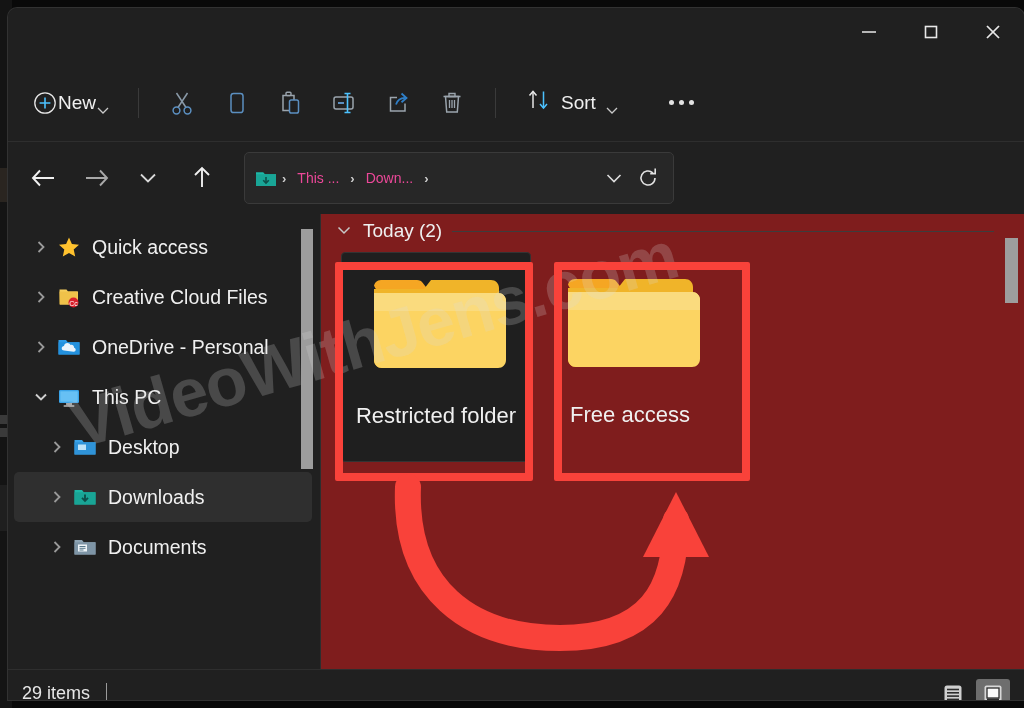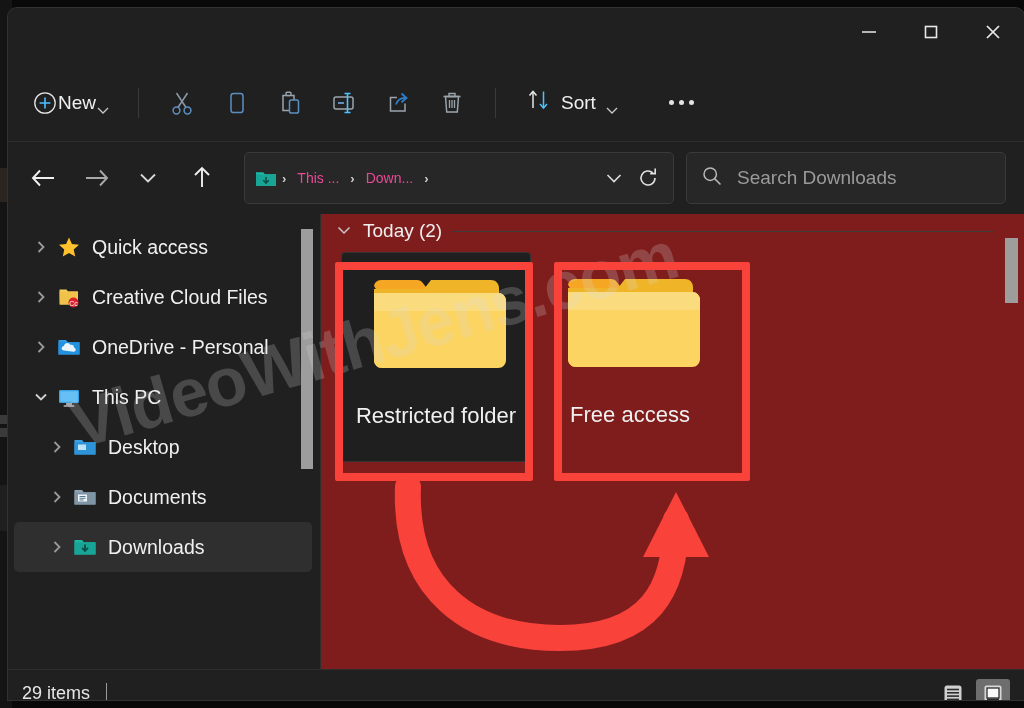--- a/index.html
+++ b/index.html
@@ -344,29 +344,20 @@
             </svg>
         </span>
         <span class="addr-btn">
           <svg width="22" height="22" viewBox="0 0 22 22">
             <path d="M18 11a7 7 0 1 1-2.2-5.1" fill="none" stroke="#e2e2e2" stroke-width="1.6"></path>
             <polyline points="18.2,1.6 18.2,6.6 13.2,6.6" fill="none" stroke="#e2e2e2" stroke-width="1.6"></polyline>
           </svg>
         </span>
       </div>
 
-      <div class="searchbox">
-        <span>
-          <svg width="22" height="22" viewBox="0 0 22 22">
-            <circle cx="9.2" cy="9.2" r="6.2" fill="none" stroke="#b8b8b8" stroke-width="1.5"></circle>
-            <line x1="13.6" y1="13.6" x2="19.5" y2="19.5" stroke="#b8b8b8" stroke-width="1.5"></line>
-          </svg>
-        </span>
-        <span class="ph">Search Downloads</span>
-      </div>
     </div>
 
     <div class="body">
 
       <div class="sidebar">
 
         <div class="nav-item">
           <span class="exp">
             <svg width="12" height="16" viewBox="0 0 12 16">
                 <polyline points="3.5,3 8.5,8 3.5,13" fill="none" stroke="#9a9a9a" stroke-width="1.8"></polyline>
@@ -437,56 +428,56 @@
               </svg>
           </span>
           <span class="ni-ico">
             <svg width="24" height="24" viewBox="0 0 24 24">
               <path d="M1.5 5h7.5l1.8 2.3H22.5V19.5h-21z" fill="#3aa3e8"></path>
               <path d="M1.5 7.3h21V19.5h-21z" fill="#2f93d8"></path>
               <rect x="5" y="9.5" width="8" height="5.5" fill="#bfe3f8"></rect>
             </svg>
           </span>
           <span class="ni-lbl">Desktop</span>
+        </div>
+
+        <div class="nav-item lvl2 sel">
+          <span class="exp">
+            <svg width="12" height="16" viewBox="0 0 12 16">
+                <polyline points="3.5,3 8.5,8 3.5,13" fill="none" stroke="#9a9a9a" stroke-width="1.8"></polyline>
+              </svg>
+          </span>
+          <span class="ni-ico">
+            <svg width="24" height="24" viewBox="0 0 24 24">
+              <path d="M1.5 5h7.5l1.8 2.3H22.5V19.5h-21z" fill="#1db7a6"></path>
+              <path d="M1.5 7.3h21V19.5h-21z" fill="#19a596"></path>
+              <line x1="12" y1="9.5" x2="12" y2="15.5" stroke="#0d4f4a" stroke-width="1.9"></line>
+              <polyline points="9,12.8 12,15.8 15,12.8" fill="none" stroke="#0d4f4a" stroke-width="1.9"></polyline>
+            </svg>
+          </span>
+          <span class="ni-lbl">Downloads</span>
         </div>
 
         <div class="nav-item lvl2">
           <span class="exp">
             <svg width="12" height="16" viewBox="0 0 12 16">
                 <polyline points="3.5,3 8.5,8 3.5,13" fill="none" stroke="#9a9a9a" stroke-width="1.8"></polyline>
               </svg>
           </span>
           <span class="ni-ico">
             <svg width="24" height="24" viewBox="0 0 24 24">
               <path d="M1.5 5h7.5l1.8 2.3H22.5V19.5h-21z" fill="#8fa5b5"></path>
               <path d="M1.5 7.3h21V19.5h-21z" fill="#7e95a6"></path>
               <rect x="5" y="9.5" width="9" height="7" fill="#eef4f8"></rect>
               <line x1="6.5" y1="11.5" x2="12.5" y2="11.5" stroke="#5a7a8c" stroke-width="1"></line>
               <line x1="6.5" y1="13.3" x2="12.5" y2="13.3" stroke="#5a7a8c" stroke-width="1"></line>
               <line x1="6.5" y1="15" x2="10.5" y2="15" stroke="#5a7a8c" stroke-width="1"></line>
             </svg>
           </span>
           <span class="ni-lbl">Documents</span>
-        </div>
-
-        <div class="nav-item lvl2 sel">
-          <span class="exp">
-            <svg width="12" height="16" viewBox="0 0 12 16">
-                <polyline points="3.5,3 8.5,8 3.5,13" fill="none" stroke="#9a9a9a" stroke-width="1.8"></polyline>
-              </svg>
-          </span>
-          <span class="ni-ico">
-            <svg width="24" height="24" viewBox="0 0 24 24">
-              <path d="M1.5 5h7.5l1.8 2.3H22.5V19.5h-21z" fill="#1db7a6"></path>
-              <path d="M1.5 7.3h21V19.5h-21z" fill="#19a596"></path>
-              <line x1="12" y1="9.5" x2="12" y2="15.5" stroke="#0d4f4a" stroke-width="1.9"></line>
-              <polyline points="9,12.8 12,15.8 15,12.8" fill="none" stroke="#0d4f4a" stroke-width="1.9"></polyline>
-            </svg>
-          </span>
-          <span class="ni-lbl">Downloads</span>
         </div>
 
         <div class="sb-scroll-track">
           <div class="sb-scroll-thumb"></div>
         </div>
       </div>
 
       <div class="split"></div>
 
       <div class="content">

